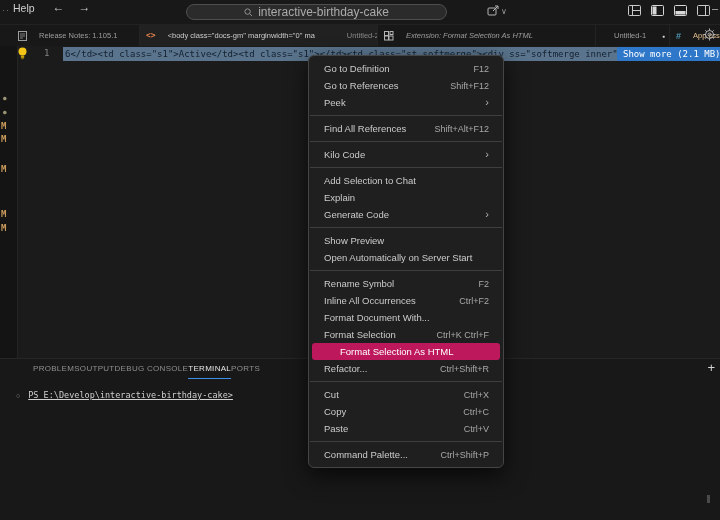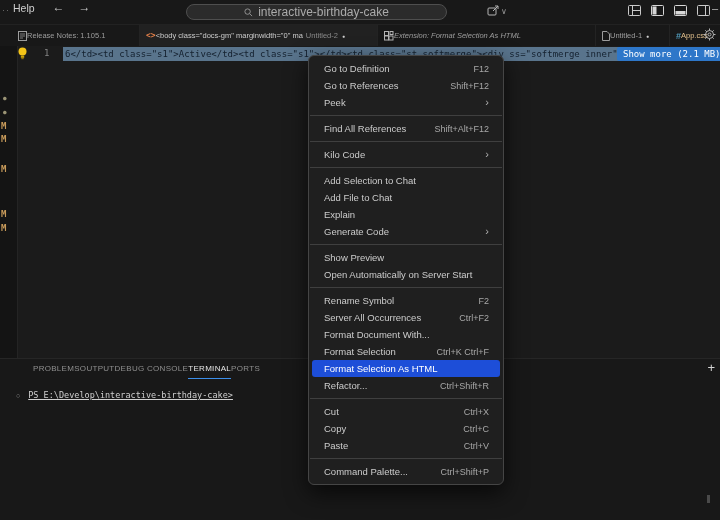--- a/index.html
+++ b/index.html
@@ -17,24 +17,24 @@
              justify-content:center;gap:5px;}
   .searchbox span{font-size:12px;color:#ababab;line-height:10px;}
   .chat-wrap{position:absolute;left:487px;top:5px;display:flex;align-items:center;gap:2px;}
   .chev-glyph{font-size:8px;color:#9a9a9a;}
   .winicons{position:absolute;left:628px;top:5px;display:flex;gap:10px;align-items:center;}
   .minimize{position:absolute;left:712px;top:2px;font-size:11px;color:#bbb;}
 
   
   .tabbar{position:absolute;left:0;top:25px;width:720px;height:21px;background:#181818;display:flex;}
   .overflow-dots{position:absolute;left:2px;top:5px;font-size:9px;color:#707070;letter-spacing:1px;}
-  .tab{display:flex;align-items:center;gap:0;padding:0 6px;border-right:1px solid #232323;
+  .tab{display:flex;align-items:center;gap:12px;padding:0 6px;border-right:1px solid #232323;
        font-size:7.5px;color:#9d9d9d;white-space:nowrap;overflow:hidden;box-sizing:border-box;}
   .tab.active{background:#212121;color:#cccccc;}
-  .tab .tdesc{color:#8a8a8a;margin-left:3px;}
+  .tab .tdesc{color:#8a8a8a;margin-left:20px;}
   .tab .tdot{font-size:5px;color:#d0d0d0;margin-left:4px;}
   .tab.preview .tlabel{font-style:italic;}
   .t1{width:128px;margin-left:12px;}
   .t2{width:238px;}
   .t3{width:218px;}
   .t4{width:74px;}
   .t5{width:50px;border-right:none;}
   .code-glyph{font-size:8px;font-weight:bold;color:#e8824a;font-family:"DejaVu Sans Mono",monospace;}
   .hash-glyph{font-size:9px;font-weight:bold;color:#519aba;}
   .t5 .tlabel{color:#e2c08d;}
@@ -57,21 +57,21 @@
   .menu{position:absolute;left:308px;top:55px;width:196px;background:#1f1f1f;border:1px solid #454545;
         border-radius:6px;padding:4px 0;box-sizing:border-box;z-index:10;
         box-shadow:0 8px 22px rgba(0,0,0,.65);}
   .mi{height:17px;display:flex;align-items:center;padding:0 14px 0 15px;font-size:9.5px;color:#cccccc;}
   .mi-label{pointer-events:none;}
   .mi-short{margin-left:auto;color:#a8a8a8;font-size:9px;}
   .mi-chev{display:none;margin-left:6px;color:#b0b0b0;font-size:11px;line-height:11px;}
   .mi.sub .mi-chev{display:block;}
   .mi.sep{height:9px;padding:0 1px;}
   .mi.sep::before{content:"";display:block;width:100%;height:1px;background:#3f3f3f;}
-  .mi.hl{background:#1d4ed8;border-radius:3px;margin:0 3px;padding:0 11px 0 12px;color:#ffffff;}
+  .mi.hl{background:#be185d;border-radius:3px;margin:0 3px;padding:0 11px 0 28px;color:#ffffff;}
   .mi.hl .mi-short{color:#e8f2fb;}
 
   
   .panel{position:absolute;left:0;top:358px;width:720px;height:162px;background:#181818;
          border-top:1px solid #262626;}
   .ptabs{display:flex;padding-left:33px;height:20px;align-items:center;}
   .ptab{font-size:8px;letter-spacing:.3px;color:#8f8f8f;height:19px;display:flex;align-items:center;
         border-bottom:1px solid transparent;}
   .ptab.on{color:#e5e5e5;border-bottom-color:#3b8eea;}
   .plus{position:absolute;right:5px;top:2px;font-size:13px;color:#d4d4d4;line-height:13px;}
@@ -281,25 +281,20 @@
         <span class="mi-short"></span>
 
       </div>
 
       <div class="mi">
         <span class="mi-label">Add Selection to Chat</span>
         <span class="mi-short"></span>
 
       </div>
 
-      <div class="mi">
-        <span class="mi-label">Add File to Chat</span>
-        <span class="mi-short"></span>
-
-      </div>
 
 
       <div class="mi">
         <span class="mi-label">Explain</span>
         <span class="mi-short"></span>
 
       </div>
 
       <div class="mi sub">
         <span class="mi-label">Generate Code</span>
@@ -331,21 +326,21 @@
 
       </div>
 
       <div class="mi">
         <span class="mi-label">Rename Symbol</span>
         <span class="mi-short">F2</span>
 
       </div>
 
       <div class="mi">
-        <span class="mi-label">Server All Occurrences</span>
+        <span class="mi-label">Inline All Occurrences</span>
         <span class="mi-short">Ctrl+F2</span>
 
       </div>
 
 
       <div class="mi">
         <span class="mi-label">Format Document With...</span>
         <span class="mi-short"></span>
 
       </div>

